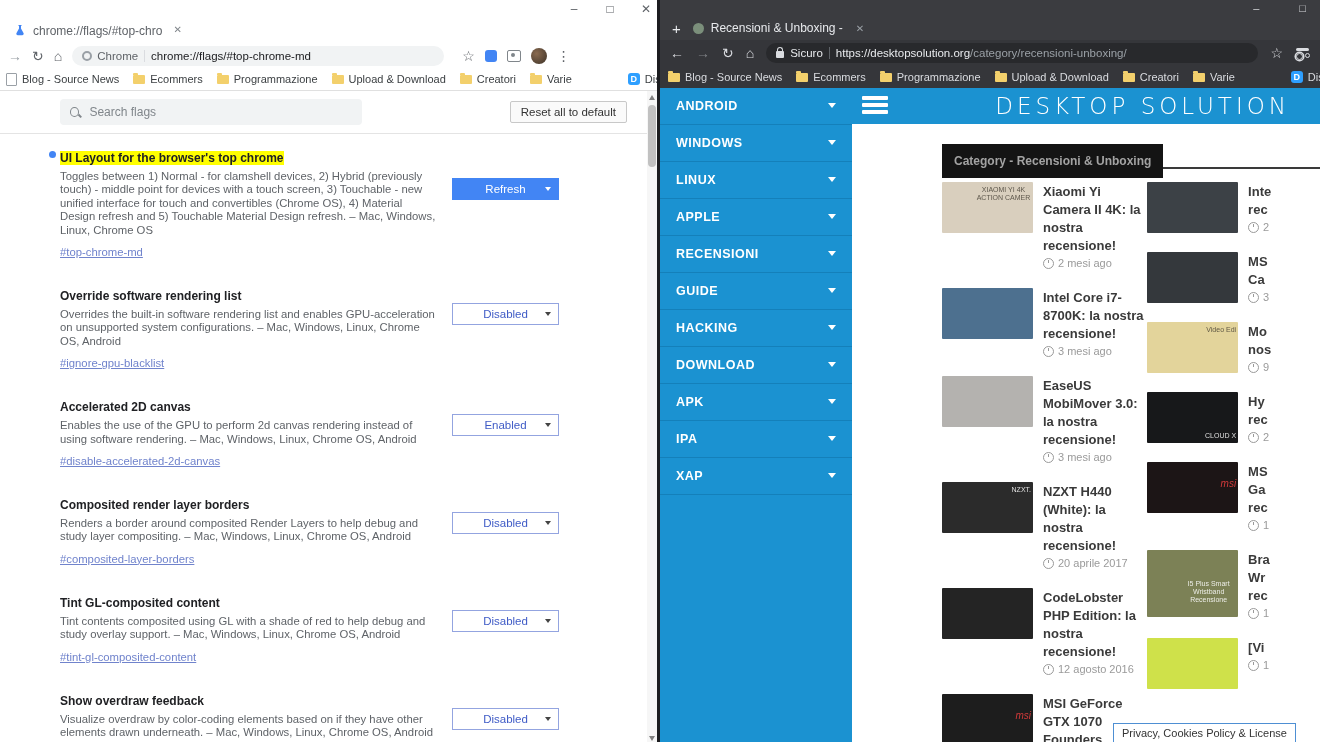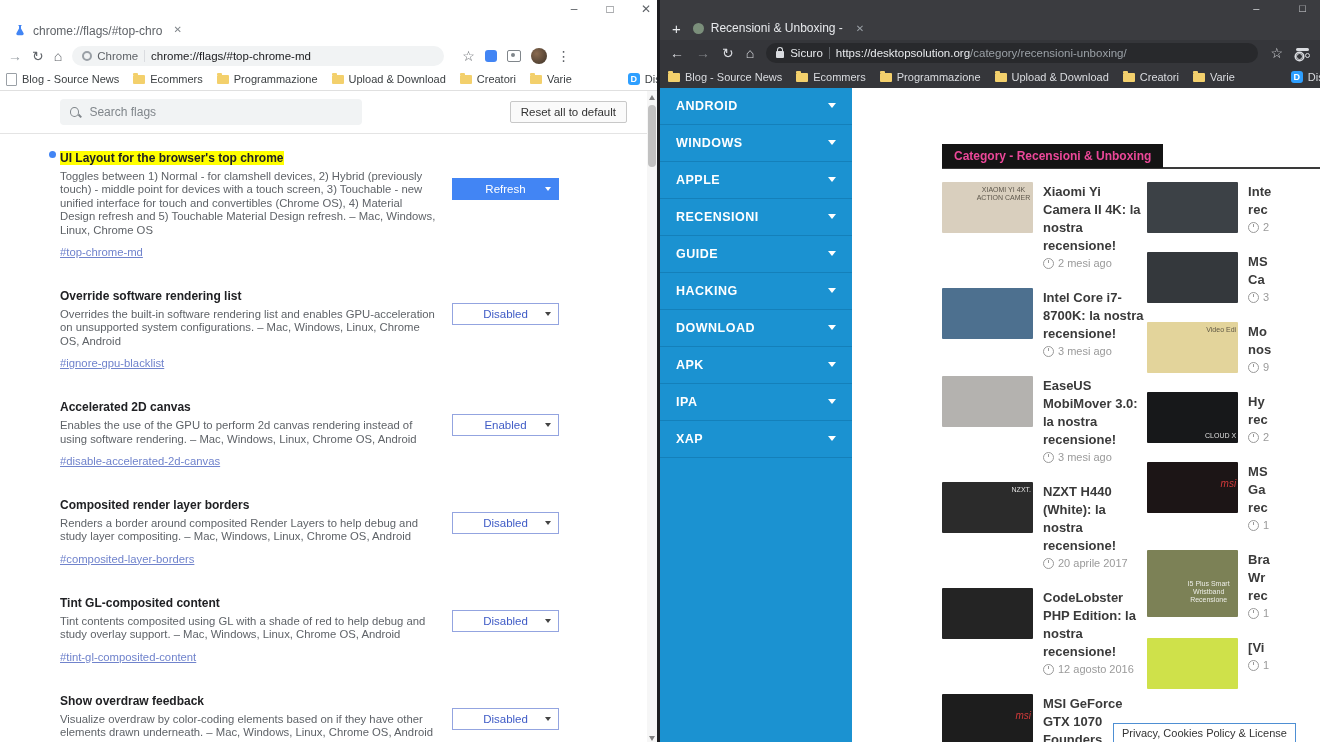--- a/index.html
+++ b/index.html
@@ -103,21 +103,21 @@
     padding:0 16px;color:#fff;font-size:12.5px;font-weight:bold;letter-spacing:0.5px;position:relative;}
   .side-caret{position:absolute;right:16px;top:15px;width:0;height:0;border-left:4.5px solid transparent;
     border-right:4.5px solid transparent;border-top:5px solid #fff;}
   .site-header{position:absolute;left:192px;right:0;top:0;height:36px;background:#1b92d1;}
   .hamburger{position:absolute;left:10px;top:8px;width:26px;height:20px;}
   .hamburger i{display:block;height:4px;background:#fff;margin-bottom:3px;border-radius:1px;}
   .brand{position:absolute;right:30px;top:5px;color:#fff;font-size:23px;letter-spacing:4px;font-weight:200;
     font-family:"DejaVu Sans","Liberation Sans",sans-serif;}
   .site-main{position:absolute;left:192px;right:0;top:36px;bottom:0;background:#fff;padding-left:90px;overflow:hidden;}
   .cat-row{position:relative;margin-top:20px;height:24px;}
-  .cat-badge{position:absolute;left:0;top:0;height:24px;background:#141414;color:#ec4899;font-size:12px;
+  .cat-badge{position:absolute;left:0;top:0;height:34px;background:#141414;color:#a3a3a3;font-size:12px;
     font-weight:bold;display:flex;align-items:center;padding:0 12px;z-index:2;}
   .cat-line{position:absolute;left:0;right:-10px;top:23px;height:2px;background:#3a3a3a;}
   .articles{position:relative;margin-top:14px;display:flex;}
   .col{display:flex;flex-direction:column;}
   .col1{width:261px;}
   .col2{width:220px;}
   .article{display:flex;gap:10px;margin-bottom:19px;}
   .thumb{width:91px;height:51px;flex:0 0 91px;position:relative;overflow:hidden;border-radius:1px;}
   .thumb-label{position:absolute;right:2px;top:4px;font-size:7px;color:rgba(255,255,255,0.85);text-align:center;
     line-height:8px;max-width:55px;}
@@ -368,20 +368,24 @@
     <div class="site-sidebar">
       <div class="side-item">
           <span>ANDROID</span>
           <span class="side-caret"></span>
         </div>
       <div class="side-item">
           <span>WINDOWS</span>
           <span class="side-caret"></span>
         </div>
       <div class="side-item">
+          <span>LINUX</span>
+          <span class="side-caret"></span>
+        </div>
+      <div class="side-item">
           <span>APPLE</span>
           <span class="side-caret"></span>
         </div>
       <div class="side-item">
           <span>RECENSIONI</span>
           <span class="side-caret"></span>
         </div>
       <div class="side-item">
           <span>GUIDE</span>
           <span class="side-caret"></span>
@@ -399,20 +403,28 @@
           <span class="side-caret"></span>
         </div>
       <div class="side-item">
           <span>IPA</span>
           <span class="side-caret"></span>
         </div>
       <div class="side-item">
           <span>XAP</span>
           <span class="side-caret"></span>
         </div>
+    </div>
+    <div class="site-header">
+      <span class="hamburger">
+          <i></i>
+          <i></i>
+          <i></i>
+        </span>
+      <span class="brand">DESKTOP SOLUTION</span>
     </div>
     <div class="site-main">
       <div class="cat-row">
         <span class="cat-badge">Category - Recensioni &amp; Unboxing</span>
         <span class="cat-line"></span>
       </div>
       <div class="articles">
         <div class="col col1">
           <div class="article">
             <span class="thumb" style="background: rgb(217, 207, 190);">

